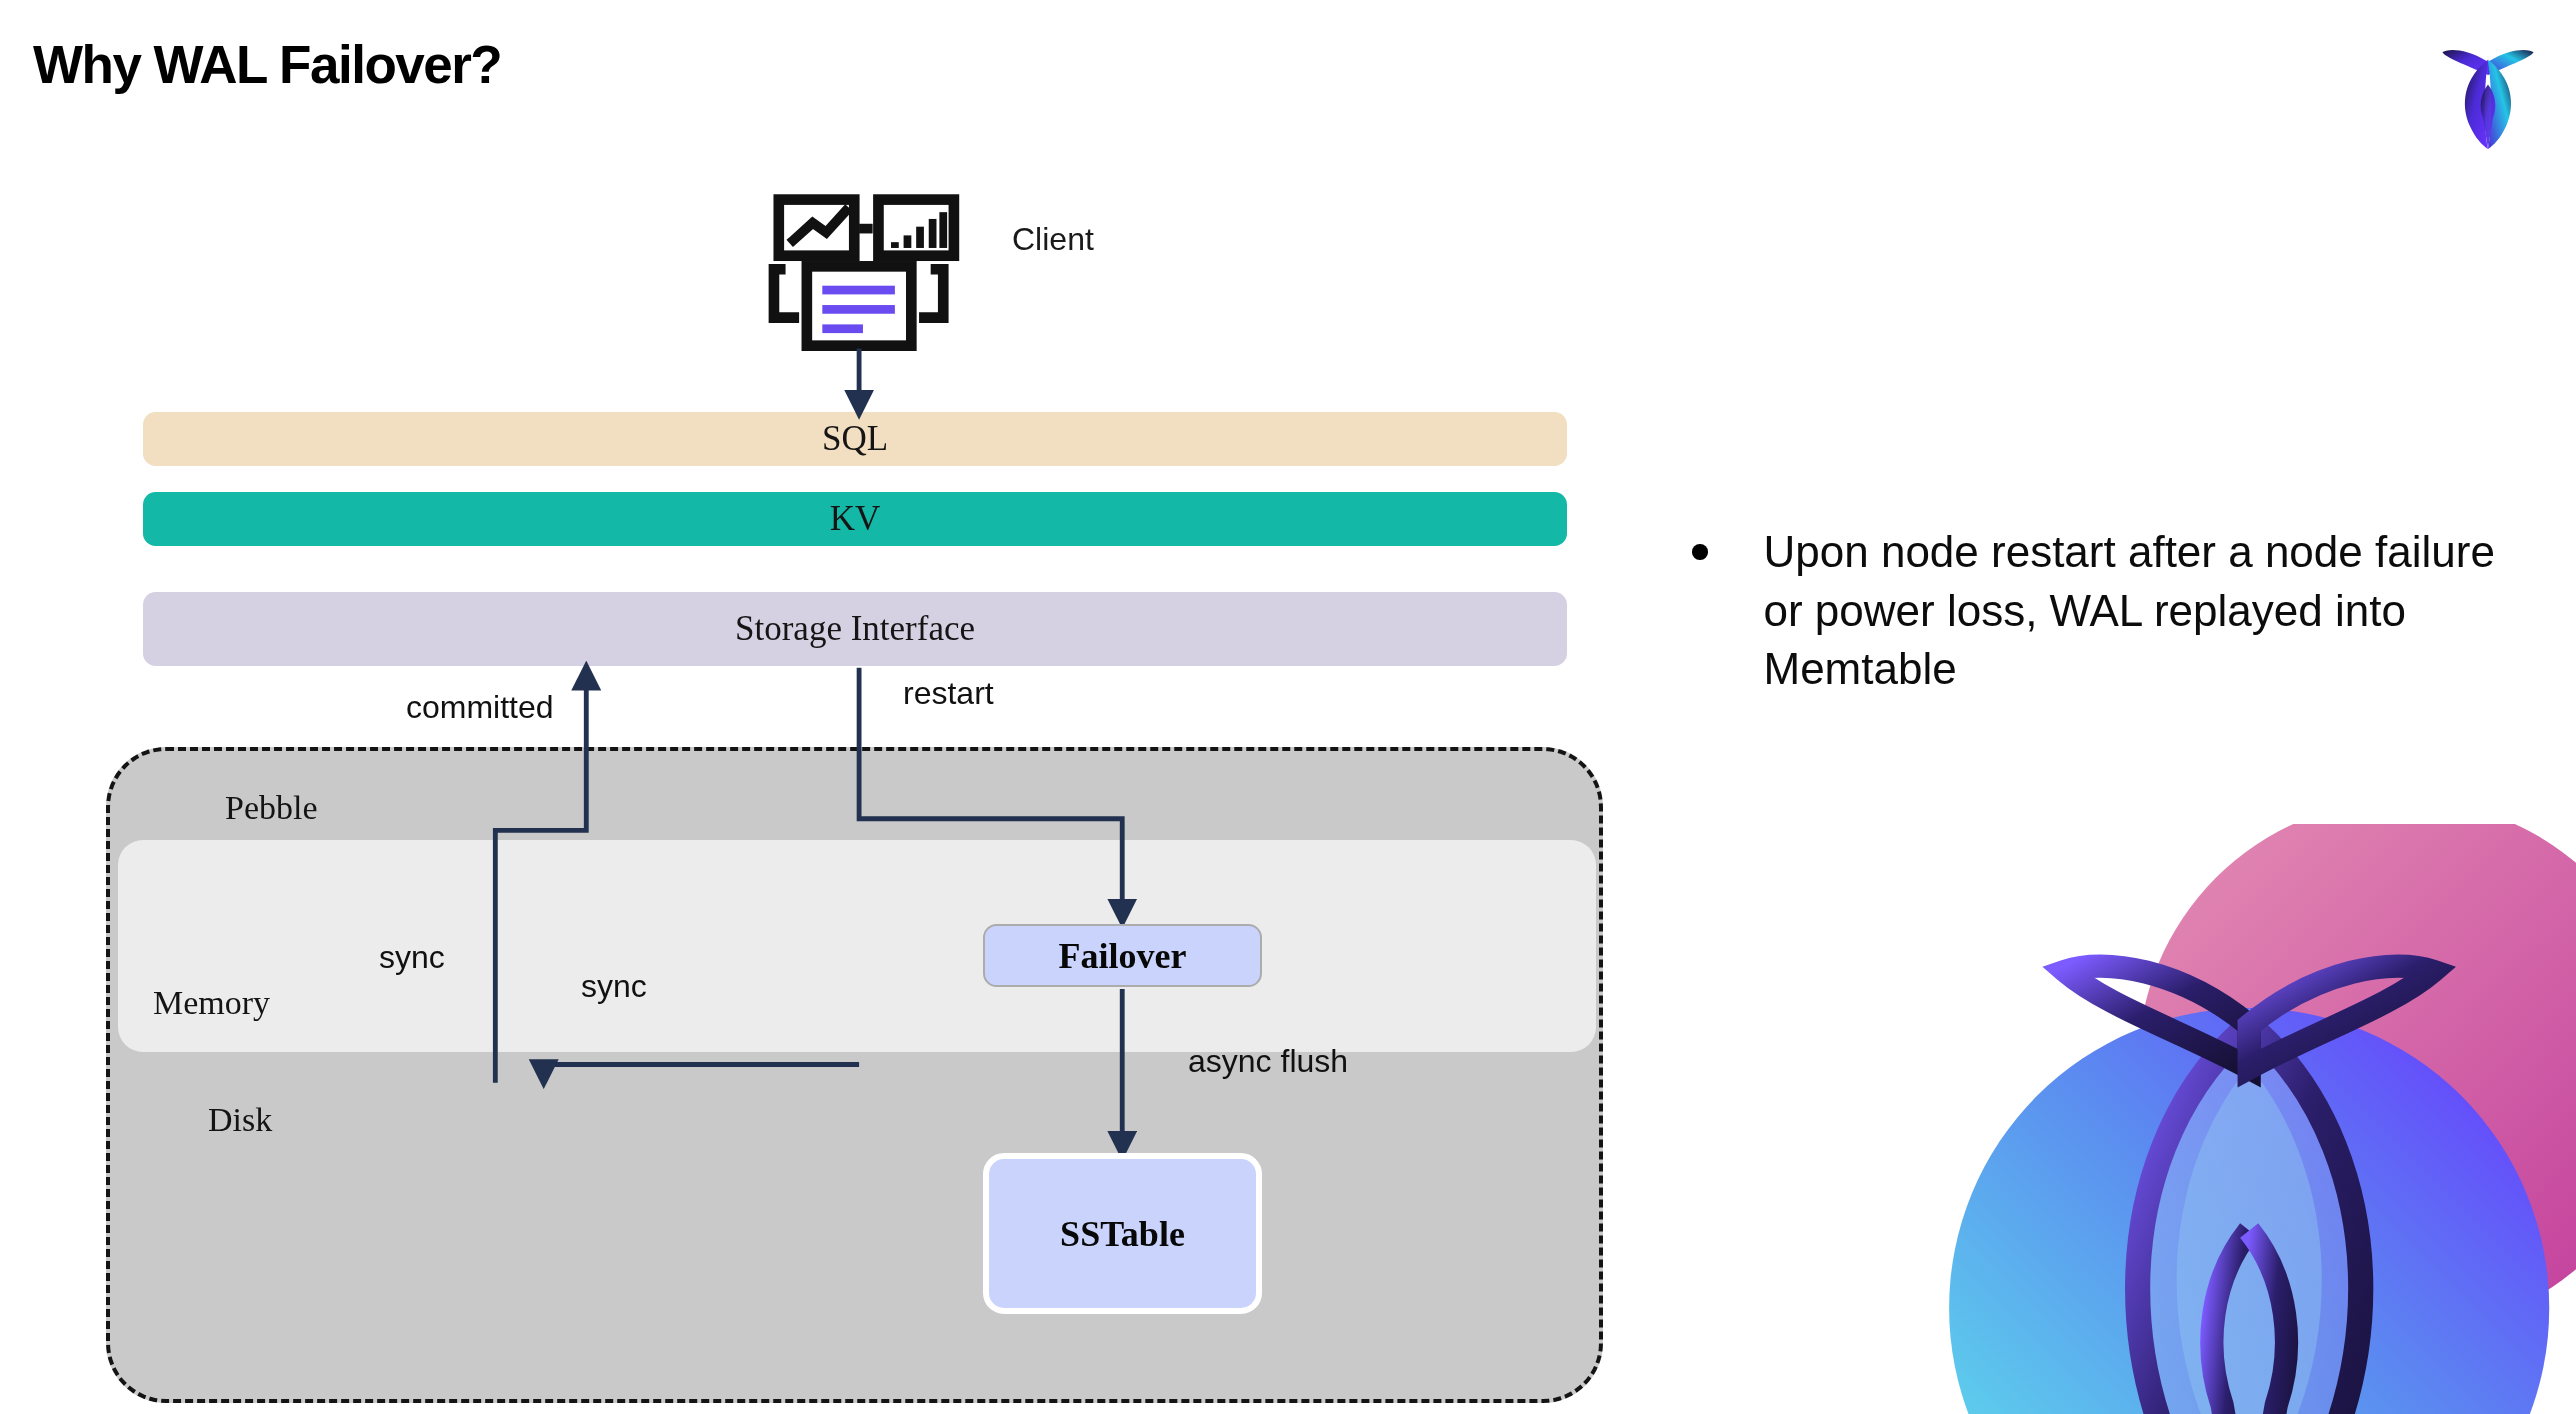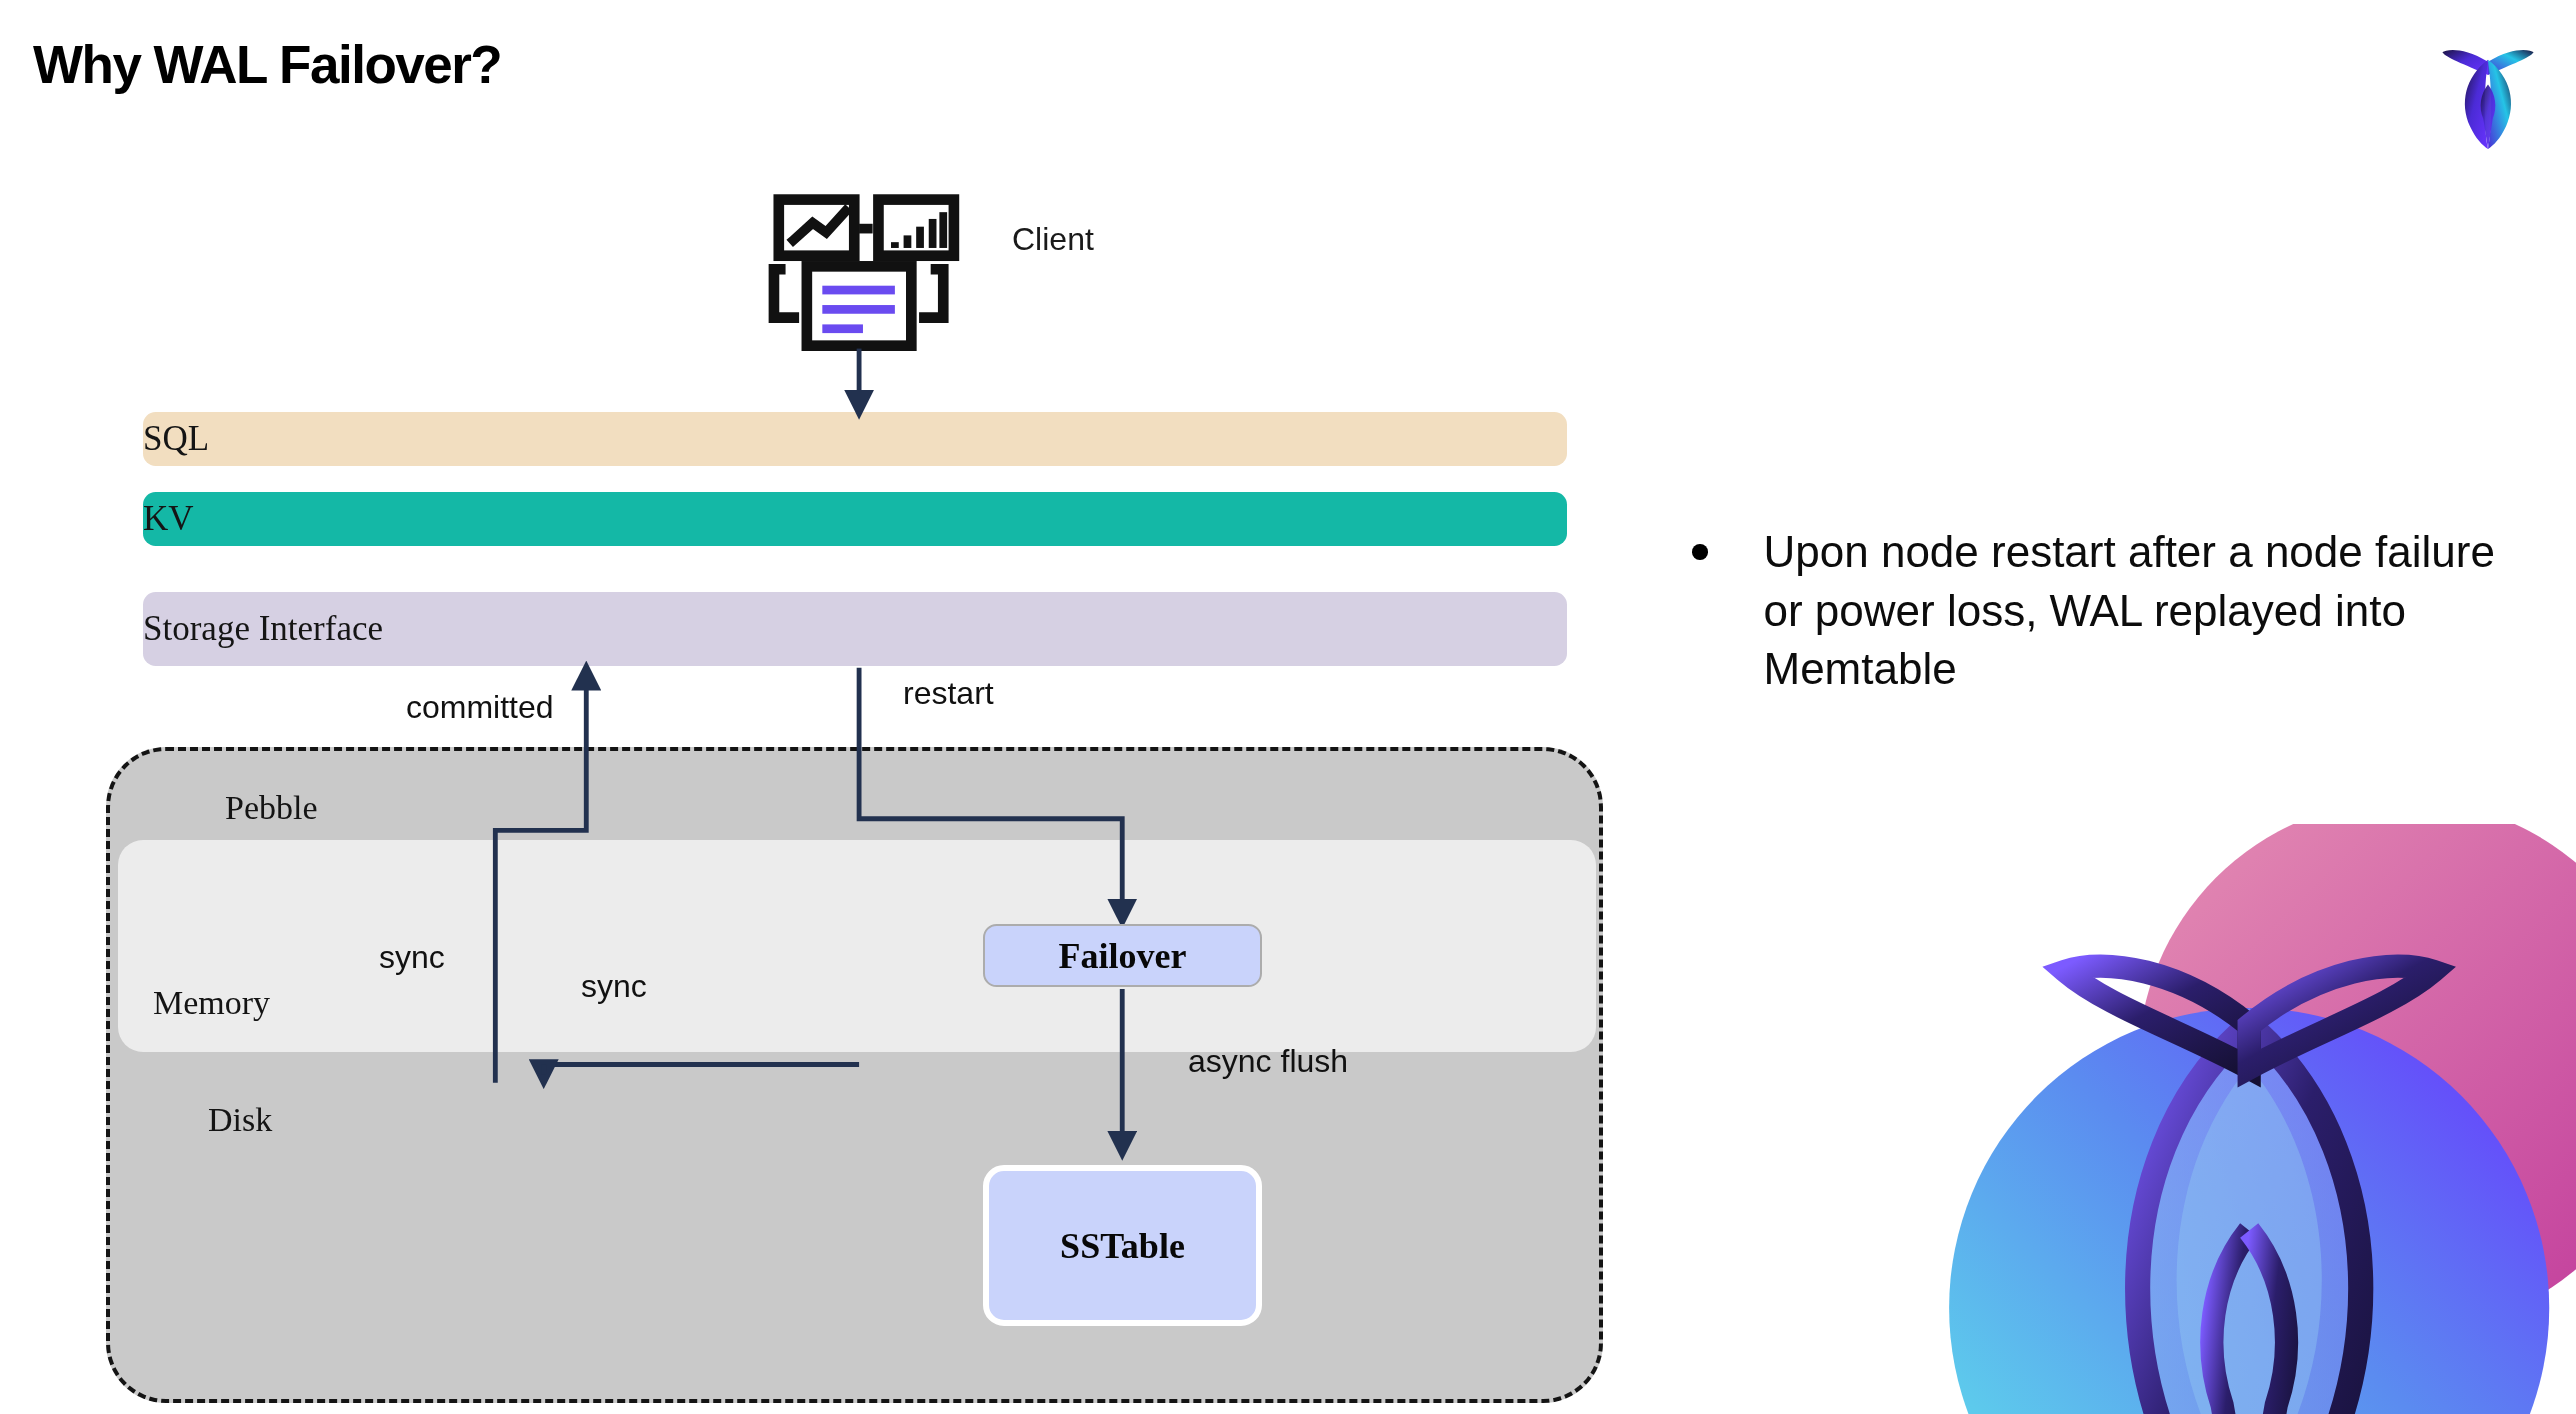--- a/index.html
+++ b/index.html
@@ -70,21 +70,21 @@
   }
 
   
   .layer-bar {
     position: absolute;
     left: 143px;
     width: 1424px;
     border-radius: 12.6px;
     display: flex;
     align-items: center;
-    justify-content: flex-start;
+    justify-content: center;
     font-family: "Liberation Serif", serif;
     font-size: 35px;
     color: #151515;
   }
   #layer-sql   { top: 412px; height: 54px; background: #F2DEC0; }
   #layer-kv    { top: 492px; height: 54px; background: #14b8a6; }
   #layer-store { top: 592px; height: 74px; background: #D6D0E3; }
 
   
   #pebble-container {
@@ -138,21 +138,20 @@
     border: 6.8px solid #FFFFFF;
     border-radius: 21px;
     font-size: 36px;
   }
   #box-sstable {
     left: 983px; top: 1153px;
     width: 279px; height: 161px;
     border: 6.8px solid #FFFFFF;
     border-radius: 21px;
     font-size: 36px;
-    margin-top: 12px;
   }
 
   
   .edge-label {
     position: absolute;
     font-family: "Liberation Sans", sans-serif;
     font-size: 32px;
     color: #111111;
     white-space: nowrap;
   }

